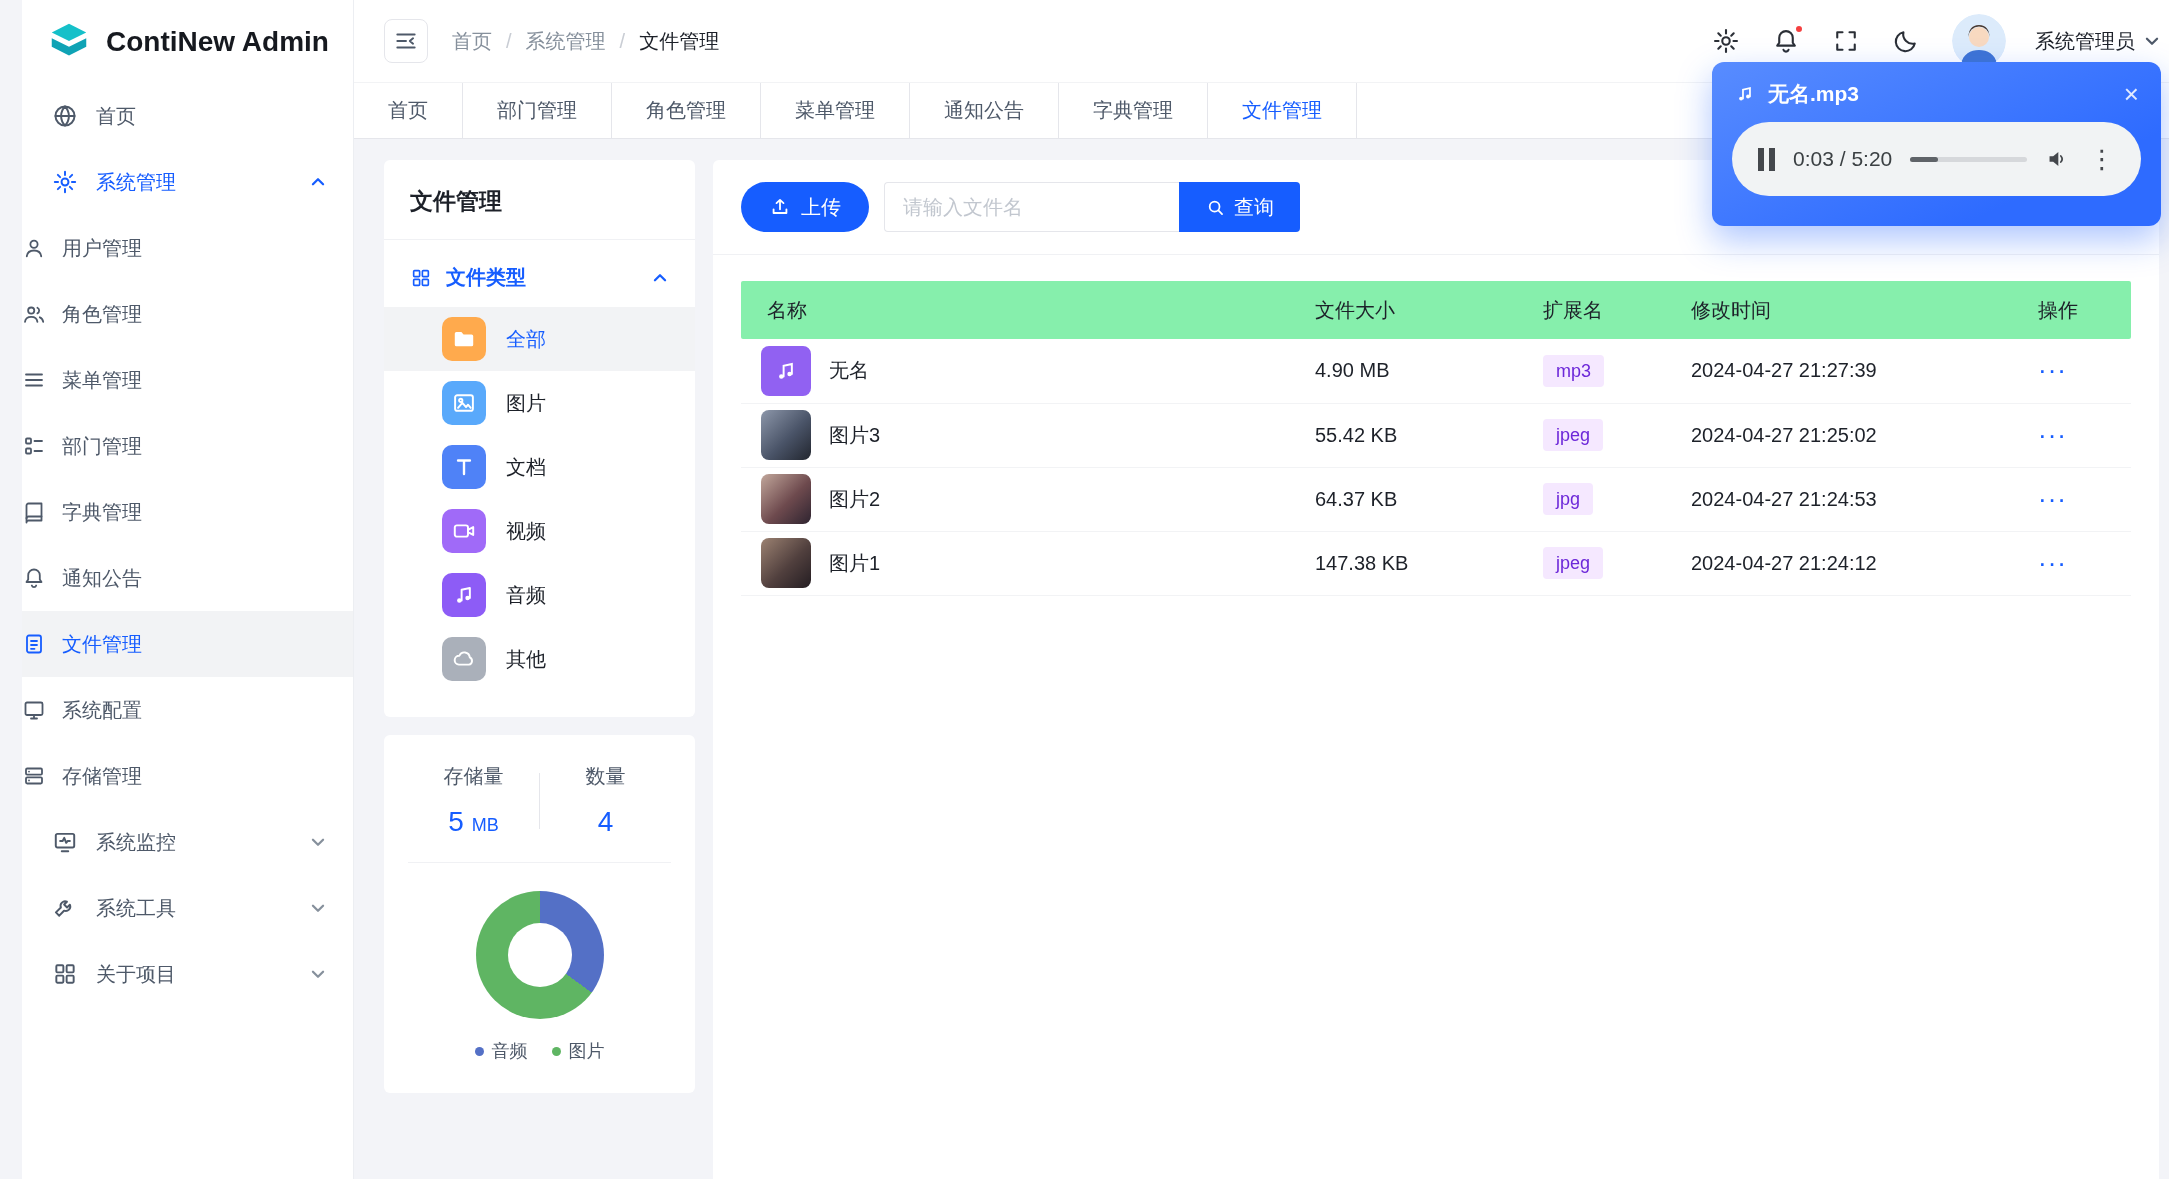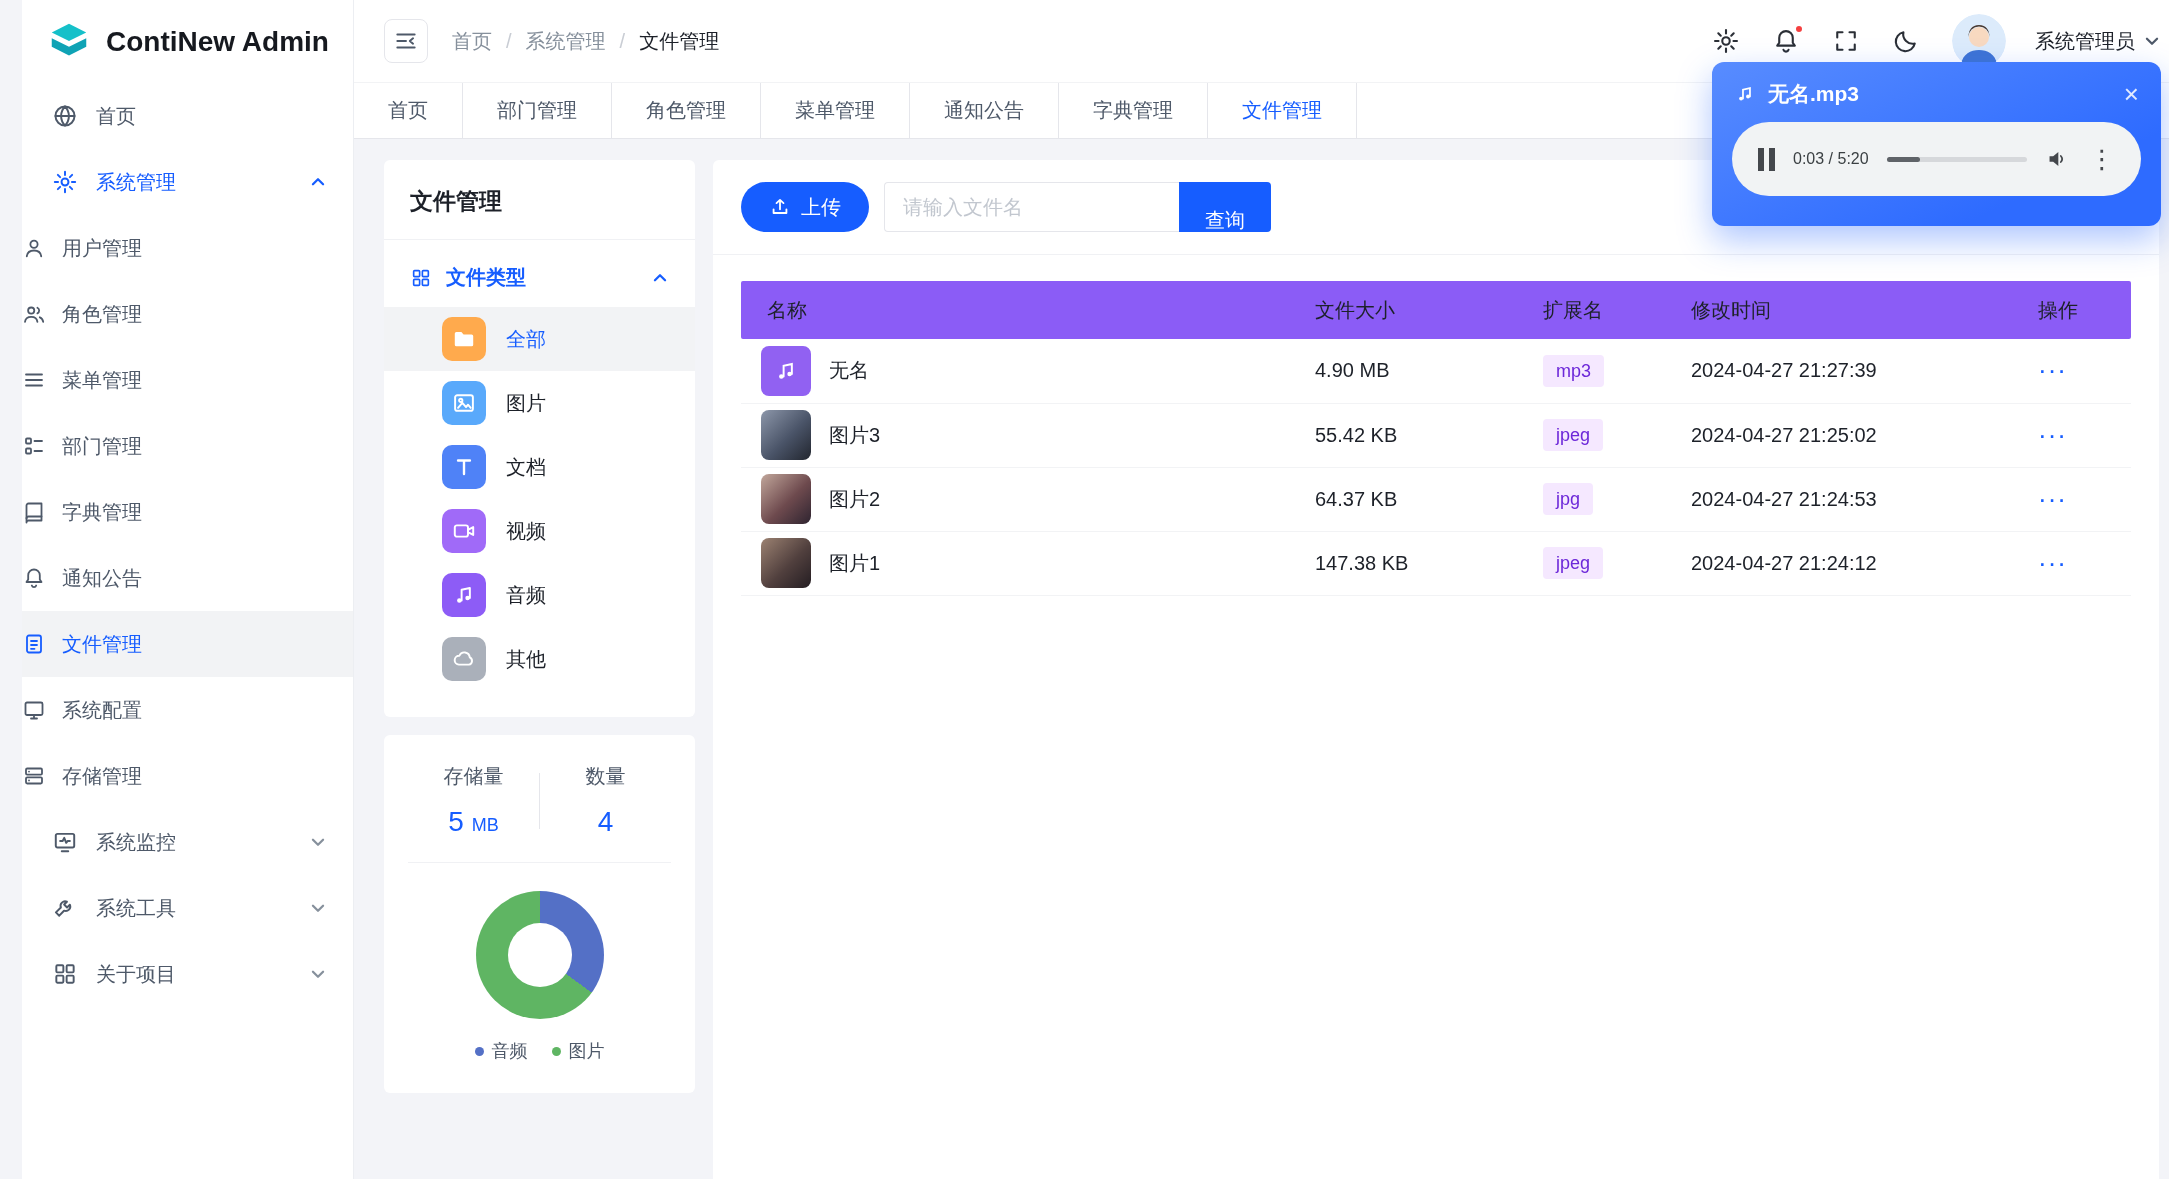--- a/index.html
+++ b/index.html
@@ -84,46 +84,46 @@
   .dot { width: 9px; height: 9px; border-radius: 50%; flex-shrink: 0; }
 
   
   .table-card { flex: 1; align-self: stretch; border-radius: 6px 6px 0 0; display: flex; flex-direction: column; min-width: 0; }
   .toolbar { display: flex; align-items: center; padding: 22px 28px; gap: 15px; border-bottom: 1px solid #f0f1f4; }
   .btn { border: none; cursor: pointer; font-family: inherit; display: flex; align-items: center; }
   .btn-upload { height: 50px; padding: 0 28px; background: #165dff; color: #fff; border-radius: 25px; font-size: 20px; gap: 10px; }
   .search-group { display: flex; }
   .search-input { width: 295px; height: 50px; border: 1px solid #e5e6eb; border-right: none; border-radius: 4px 0 0 4px; padding: 0 18px; font-size: 20px; font-family: inherit; color: #1d2129; outline: none; }
   .search-input::placeholder { color: #c2c7cf; }
-  .btn-query { height: 50px; padding: 8px 26px; background: #165dff; color: #fff; border-radius: 0 4px 4px 0; font-size: 20px; gap: 17px; flex-direction: column; }
+  .btn-query { height: 50px; padding: 8px 26px; background: #165dff; color: #fff; border-radius: 0 4px 4px 0; font-size: 20px; gap: 8px; }
 
   .table-wrap { padding: 26px 28px 0; }
   table { width: 100%; border-collapse: collapse; font-size: 20px; table-layout: fixed; }
-  thead th { background: #8b5cf6; height: 58px; text-align: left; font-weight: 500; color: #1d2129; padding: 0; }
+  thead th { background: #86efac; height: 58px; text-align: left; font-weight: 500; color: #1d2129; padding: 0; }
   thead th:first-child { padding-left: 26px; border-radius: 2px 0 0 2px; }
   thead th:last-child { border-radius: 0 2px 2px 0; }
   tbody td { height: 64px; border-bottom: 1px solid #f2f3f5; padding: 0; color: #1d2129; }
   .name-cell { display: flex; align-items: center; gap: 18px; padding-left: 20px; }
   .thumb { width: 50px; height: 50px; border-radius: 8px; flex-shrink: 0; display: flex; align-items: center; justify-content: center; }
   .thumb-audio { background: #9161f2; color: #fff; }
   .thumb-img3 { background: linear-gradient(135deg, #8d97aa 0%, #4a5468 55%, #22262f 100%); }
   .thumb-img2 { background: linear-gradient(135deg, #c2a79b 0%, #6e4a4e 55%, #2e2430 100%); }
   .thumb-img1 { background: linear-gradient(135deg, #9c8272 0%, #51403e 55%, #241d22 100%); }
   .ext-badge { display: inline-block; padding: 7px 13px; border-radius: 4px; background: #f5e8ff; color: #6d28d9; font-size: 18px; line-height: 1; }
   .more-btn { color: #165dff; font-size: 26px; letter-spacing: 1px; cursor: pointer; line-height: 1; }
 
   
   .player { position: absolute; top: 62px; right: 8px; width: 449px; height: 164px; border-radius: 12px;
     background: linear-gradient(155deg, #588cff 0%, #2e6bff 75%); box-shadow: 0 14px 34px rgba(22,93,255,.35);
     z-index: 50; padding: 16px 20px 18px; display: flex; flex-direction: column; }
   .player-head { display: flex; align-items: center; gap: 12px; color: #fff; font-size: 21px; font-weight: 600; padding: 2px 2px 14px; }
   .player-close { margin-left: auto; font-size: 26px; font-weight: 400; color: rgba(255,255,255,.85); cursor: pointer; line-height: 1; }
   .player-pill { height: 74px; background: #f1f3f4; border-radius: 37px; display: flex; align-items: center; padding: 0 26px; gap: 18px; }
   .pause-bars { width: 17px; height: 23px; border-left: 6px solid #44474c; border-right: 6px solid #44474c; cursor: pointer; flex-shrink: 0; }
-  .ptime { font-size: 16px; color: #3b4043; white-space: nowrap; }
+  .ptime { font-size: 21px; color: #3b4043; white-space: nowrap; }
   .pbar { flex: 1; height: 5px; border-radius: 3px; background: #d6d8db; position: relative; cursor: pointer; }
   .pbar-fill { position: absolute; left: 0; top: 0; bottom: 0; width: 24%; background: #5f6368; border-radius: 3px; }
   .vol { color: #44474c; cursor: pointer; flex-shrink: 0; }
   .pmenu { font-size: 26px; color: #44474c; cursor: pointer; line-height: 1; flex-shrink: 0; }
 </style>
 </head>
 <body>
 
 <div class="app">
 

